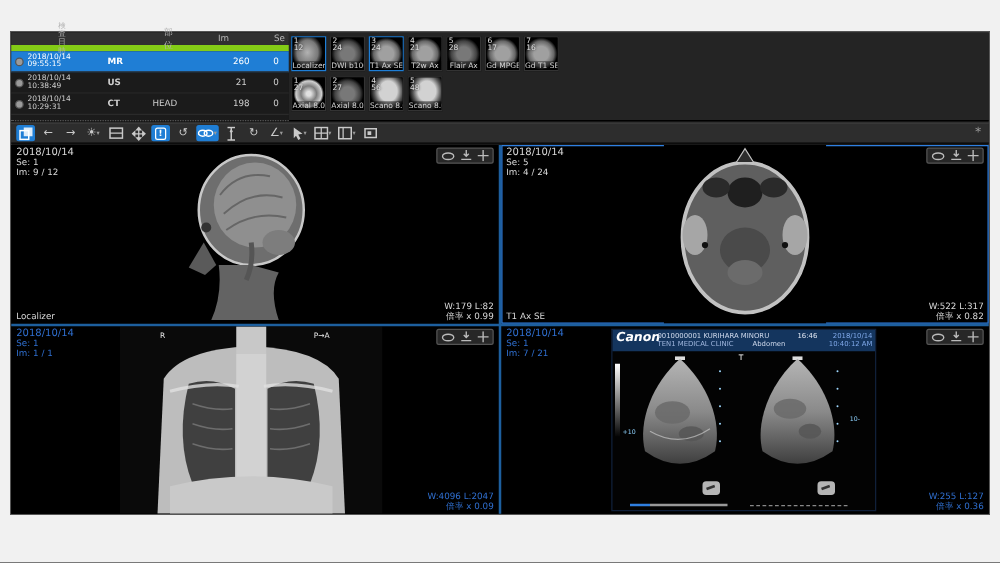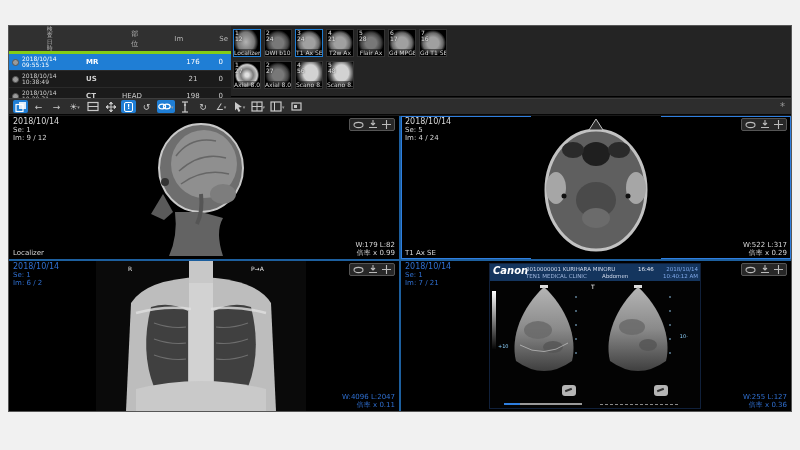--- a/index.html
+++ b/index.html
@@ -3,21 +3,21 @@
 <meta charset="utf-8">
 <style>
   html,body{margin:0;padding:0;}
   body{width:800px;height:450px;background:#f1f1f1;font-family:"DejaVu Sans",sans-serif;position:relative;overflow:hidden;}
   *{box-sizing:border-box;}
   .app{position:absolute;left:8px;top:25px;width:784px;height:387px;background:#181818;border:1px solid #565656;}
 
   
   .toppanel{position:absolute;left:0;top:0;width:100%;height:71px;background:#242424;border-bottom:1px solid #000;}
   .study{position:absolute;left:0;top:0;width:222px;height:71px;background:#141414;color:#c9c9c9;}
-  .shead{display:flex;align-items:center;height:28px;background:#303030;color:#b5b5b5;font-size:7px;border-bottom:3px solid #84cc16;gap:36px;}
+  .shead{display:flex;align-items:center;height:15px;background:#303030;color:#b5b5b5;font-size:7px;border-bottom:5px solid #84cc16;gap:36px;}
   .srow{display:flex;align-items:center;height:17px;background:#1b1b1b;border-bottom:1px solid #2a2a2a;font-size:7px;color:#cfcfcf;}
   .srow.sel{background:#1f7ed5;color:#fff;}
   .srow-partial{height:5px;border-bottom:1px dotted #555;background:#1b1b1b;}
   .c-ico{width:13px;display:flex;justify-content:center;}
   .c-dt{width:64px;display:flex;flex-direction:column;font-size:6px;line-height:6.5px;}
   .c-mod{width:36px;font-weight:bold;}
   .c-part{width:56px;}
   .c-im{width:30px;text-align:center;}
   .c-se{width:18px;text-align:right;padding-right:3px;}
   .avatar{width:7px;height:7px;border-radius:50%;background:#9a9a9a;border:1px solid #555;}
@@ -111,21 +111,21 @@
       <div class="srow sel">
         <span class="c-ico">
             <span class="avatar"></span>
           </span>
         <span class="c-dt">
           <span>2018/10/14</span>
           <span>09:55:15</span>
         </span>
         <span class="c-mod">MR</span>
         <span class="c-part"></span>
-        <span class="c-im">176</span>
+        <span class="c-im">260</span>
         <span class="c-se">0</span>
       </div>
 
       <div class="srow">
         <span class="c-ico">
             <span class="avatar"></span>
           </span>
         <span class="c-dt">
           <span>2018/10/14</span>
           <span>10:38:49</span>
@@ -388,21 +388,21 @@
         <circle cx="97" cy="80" r="2.5" fill="#111"></circle>
       </svg>
       <div class="ovl-tl c-white">
         <div class="d">2018/10/14</div>
         <div>Se: 5</div>
         <div>Im: 4 / 24</div>
       </div>
       <div class="ovl-bl c-white">T1 Ax SE</div>
       <div class="ovl-br c-white">
         <div>W:522 L:317</div>
-        <div>倍率 x 0.29</div>
+        <div>倍率 x 0.82</div>
       </div>
       <div class="corner">
         <svg width="11" height="8" viewBox="0 0 11 8">
             <ellipse cx="5.5" cy="4" rx="4.5" ry="2.6" fill="none" stroke="#bbb" stroke-width="1.1"></ellipse>
           </svg>
         <svg width="10" height="9" viewBox="0 0 10 9">
             <path d="M5 0v4.5M3 3l2 2 2-2M1 7.5h8" stroke="#bbb" stroke-width="1.1" fill="none"></path>
           </svg>
         <svg width="9" height="9" viewBox="0 0 9 9">
             <path d="M4.5 0v9M0 4.5h9" stroke="#bbb" stroke-width="1.1"></path>
@@ -420,25 +420,25 @@
         <rect x="93" y="22" width="24" height="105" fill="#d6d6d6" opacity="0.85"></rect>
         <path d="M40 128 Q105 112 170 128 L170 150 L40 150 Z" fill="#c9c9c9"></path>
         <path d="M40 52 Q70 44 95 48 M170 52 Q140 44 115 48" stroke="#e0e0e0" stroke-width="2.5" fill="none" opacity="0.8"></path>
         <path d="M58 62 Q75 68 90 66 M58 78 Q75 84 90 82 M58 94 Q75 100 90 98 M152 62 Q135 68 120 66 M152 78 Q135 84 120 82 M152 94 Q135 100 120 98" stroke="#9a9a9a" stroke-width="1.2" fill="none" opacity="0.5"></path>
       </svg>
       <span class="xmark" style="left:119px;top:4px;">R</span>
       <span class="xmark" style="left:242px;top:4px;">P→A</span>
       <div class="ovl-tl c-blue">
         <div class="d">2018/10/14</div>
         <div>Se: 1</div>
-        <div>Im: 6 / 2</div>
+        <div>Im: 1 / 1</div>
       </div>
       <div class="ovl-br c-blue">
         <div>W:4096 L:2047</div>
-        <div>倍率 x 0.11</div>
+        <div>倍率 x 0.09</div>
       </div>
       <div class="corner">
         <svg width="11" height="8" viewBox="0 0 11 8">
             <ellipse cx="5.5" cy="4" rx="4.5" ry="2.6" fill="none" stroke="#bbb" stroke-width="1.1"></ellipse>
           </svg>
         <svg width="10" height="9" viewBox="0 0 10 9">
             <path d="M5 0v4.5M3 3l2 2 2-2M1 7.5h8" stroke="#bbb" stroke-width="1.1" fill="none"></path>
           </svg>
         <svg width="9" height="9" viewBox="0 0 9 9">
             <path d="M4.5 0v9M0 4.5h9" stroke="#bbb" stroke-width="1.1"></path>

